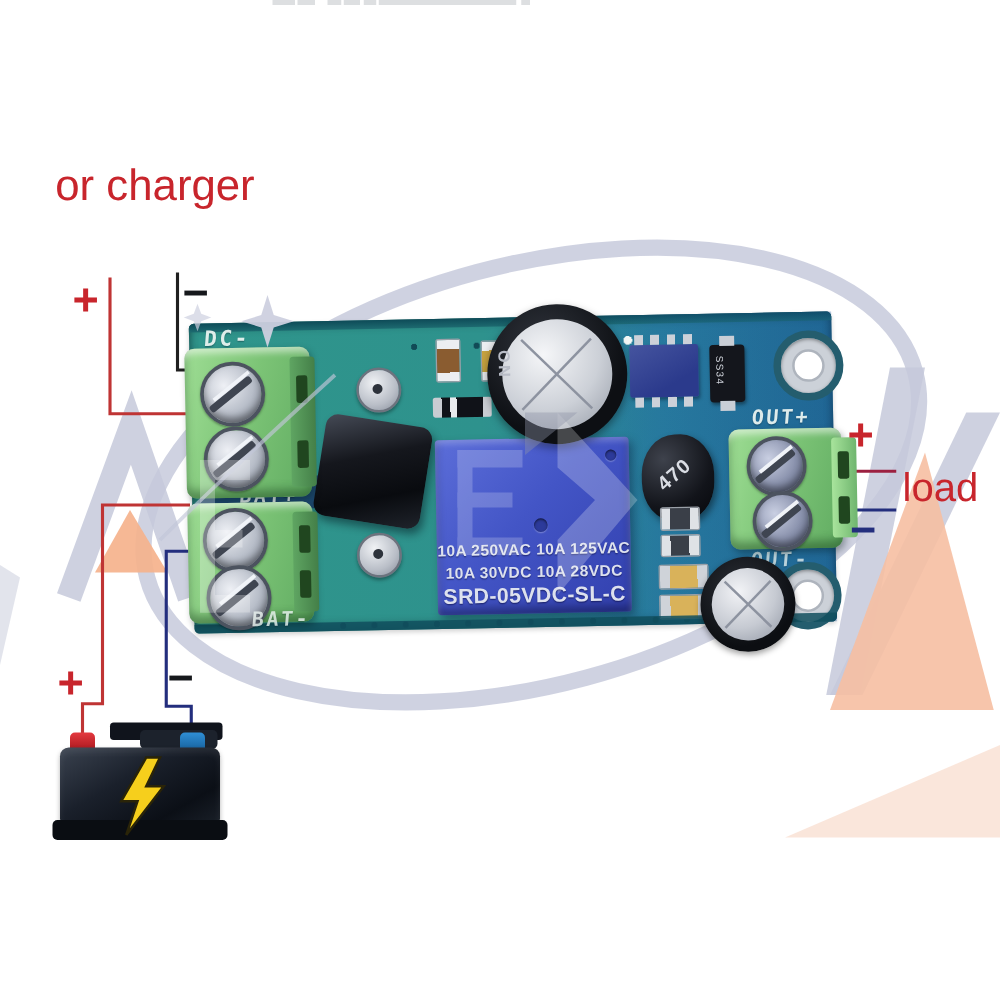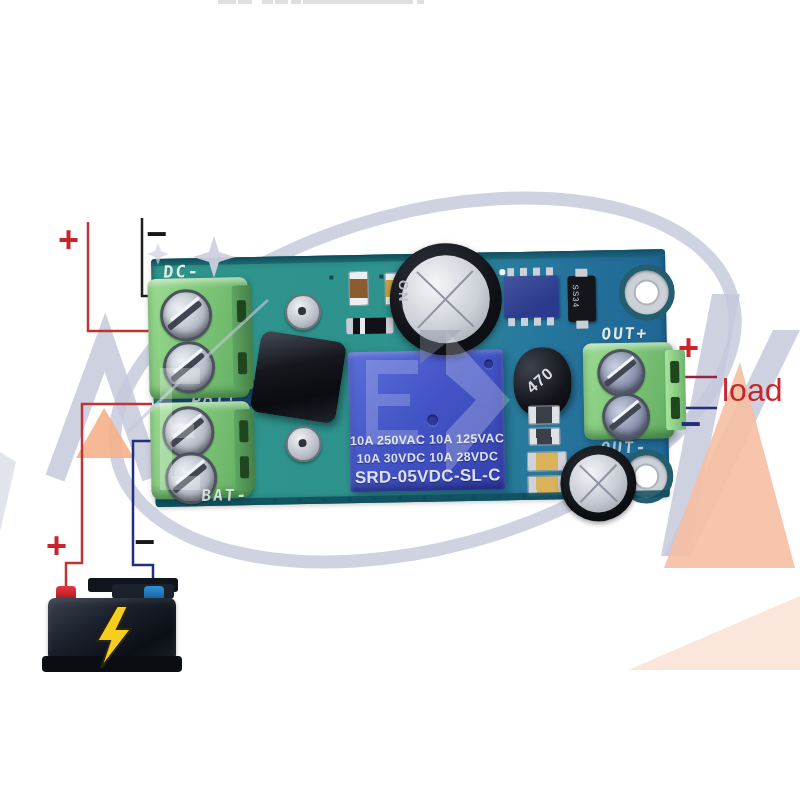--- a/index.html
+++ b/index.html
@@ -261,20 +261,21 @@
         <rect x="366" y="360" width="52" height="14"></rect>
       <rect x="366" y="394" width="44" height="12"></rect>
         <rect x="366" y="430" width="52" height="14"></rect>
     </g>
     <path d="M446,330 L510,400 L446,476 L446,432 L476,400 L446,374 Z" fill="#ffffff" opacity="0.24"></path>
     <path d="M420,330 L462,330 L420,364 Z" fill="#8e94a8" opacity="0.4"></path>
   </svg>
 
   <div style="z-index:6;position:absolute;left:0;top:0;width:800px;height:800px;pointer-events:none">
     <div class="red-title">
+      <div>or charger</div>
     </div>
     <div class="sign sign-red" style="left:58px;top:222px">+</div>
     <div class="sign sign-black" style="left:146px;top:216px">−</div>
     <div class="sign sign-red" style="left:46px;top:528px">+</div>
     <div class="sign sign-black" style="left:134px;top:524px">−</div>
     <div class="sign sign-red" style="left:678px;top:330px">+</div>
     <div class="load-text">load</div>
     <div class="sign sign-navy" style="left:680px;top:406px">−</div>
   </div>
 

